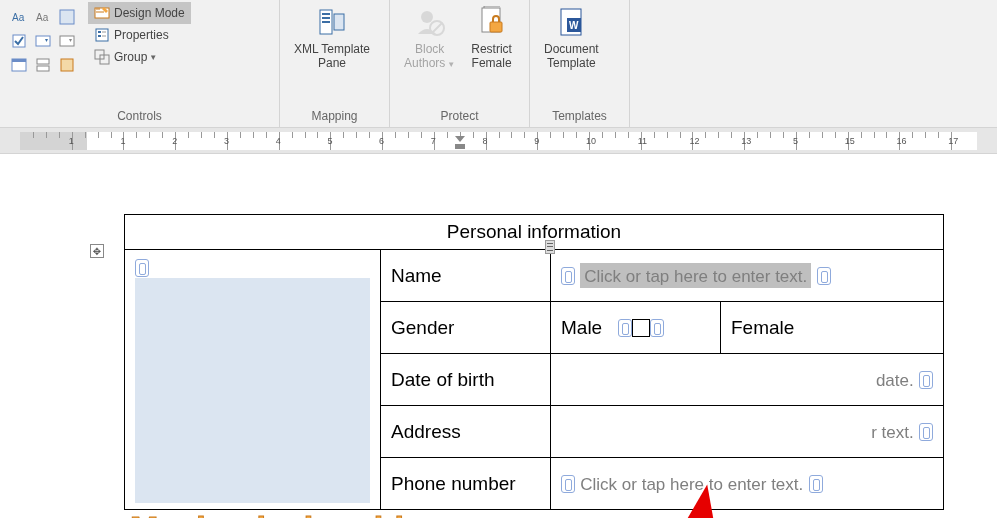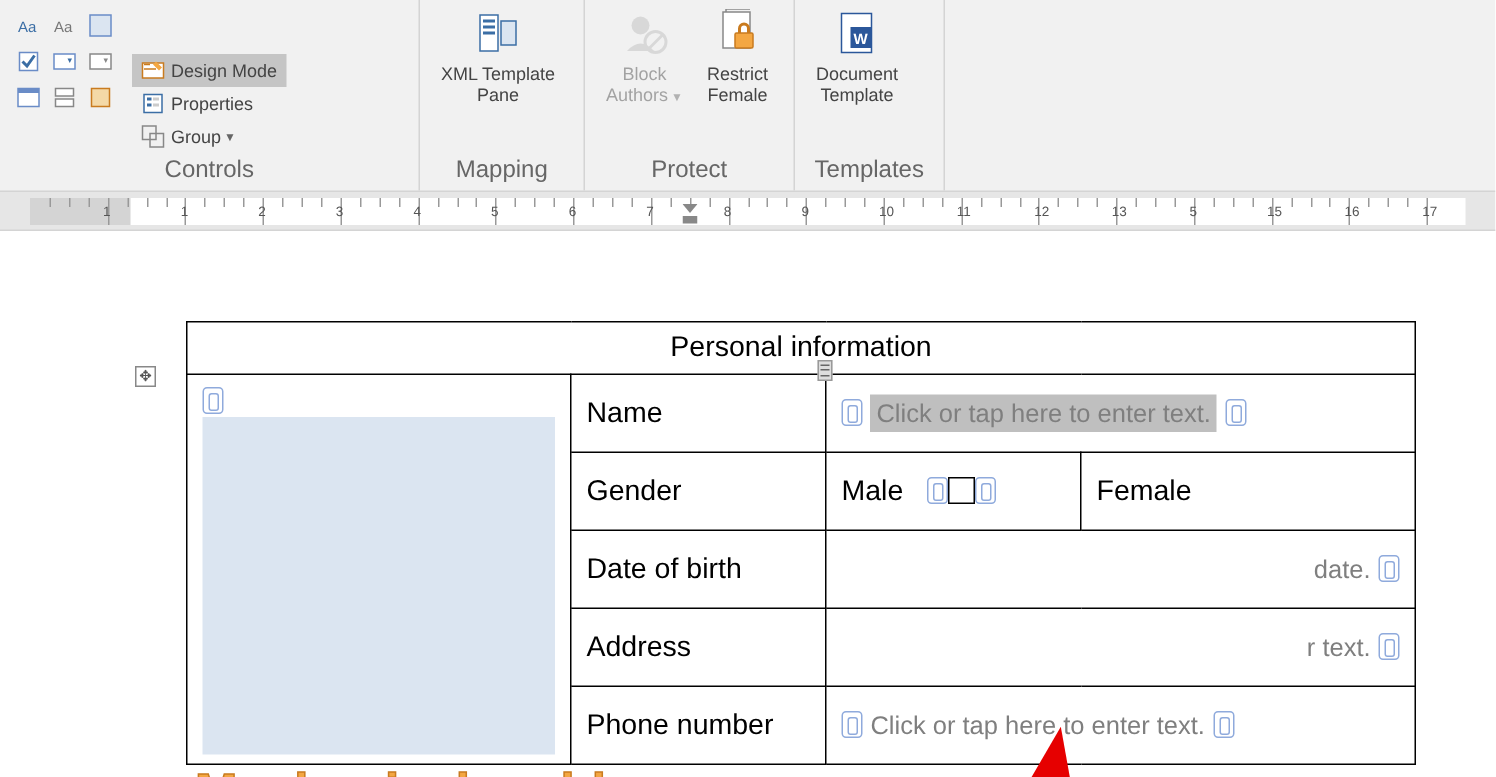--- a/index.html
+++ b/index.html
@@ -2,27 +2,27 @@
 <html><head>
 <meta charset="utf-8">
 <style>
   * { box-sizing: border-box; margin: 0; padding: 0; font-family: "Segoe UI", Arial, sans-serif; }
   body { background: #fff; width: 997px; height: 518px; overflow: hidden; position: relative; }
 
   
   .ribbon { background: #f1f1f1; border-bottom: 1px solid #d4d4d4; height: 128px; display: flex; }
   .group { border-right: 1px solid #d4d4d4; display: flex; flex-direction: column; padding: 2px 6px 0; }
   .group-body { flex: 1; display: flex; }
-  .group-label { text-align: center; font-size: 16px; color: #666; padding: 2px 0 4px; }
+  .group-label { text-align: center; font-size: 12px; color: #666; padding: 2px 0 4px; }
   .btn-lg { display: flex; flex-direction: column; align-items: center; justify-content: flex-start; padding: 4px 8px; font-size: 12px; color: #444; cursor: pointer; }
   .btn-lg .ico { width: 32px; height: 32px; margin-bottom: 4px; }
   .btn-sm { display: flex; align-items: center; padding: 2px 6px; font-size: 12px; color: #444; cursor: pointer; height: 22px; }
   .btn-sm .ico { width: 16px; height: 16px; margin-right: 4px; }
   .btn-sm.active { background: #c5c5c5; }
-  .stack { display: flex; flex-direction: column; justify-content: flex-start; margin-top: 34px; }
+  .stack { display: flex; flex-direction: column; justify-content: flex-start; }
   .grid3x2 { display: grid; grid-template-columns: repeat(3,22px); grid-template-rows: repeat(3,22px); gap: 2px; }
   .grid3x2 .mini { width: 22px; height: 22px; display: flex; align-items:center; justify-content:center; cursor:pointer; }
   .dd-caret { font-size: 8px; margin-left: 2px; color: #666; }
 
   
   .ruler-area { background: #e6e6e6; height: 26px; border-bottom: 1px solid #d4d4d4; position: relative; }
   .ruler { position: absolute; left: 20px; right: 20px; top: 4px; height: 18px; background: #fff; font-size: 9px; color: #555; overflow: hidden; }
   .ruler .tick { position: absolute; top: 0; width: 1px; height: 6px; background: #999; }
   .ruler .tick.major { height: 18px; }
   .ruler .num { position: absolute; top: 4px; }

